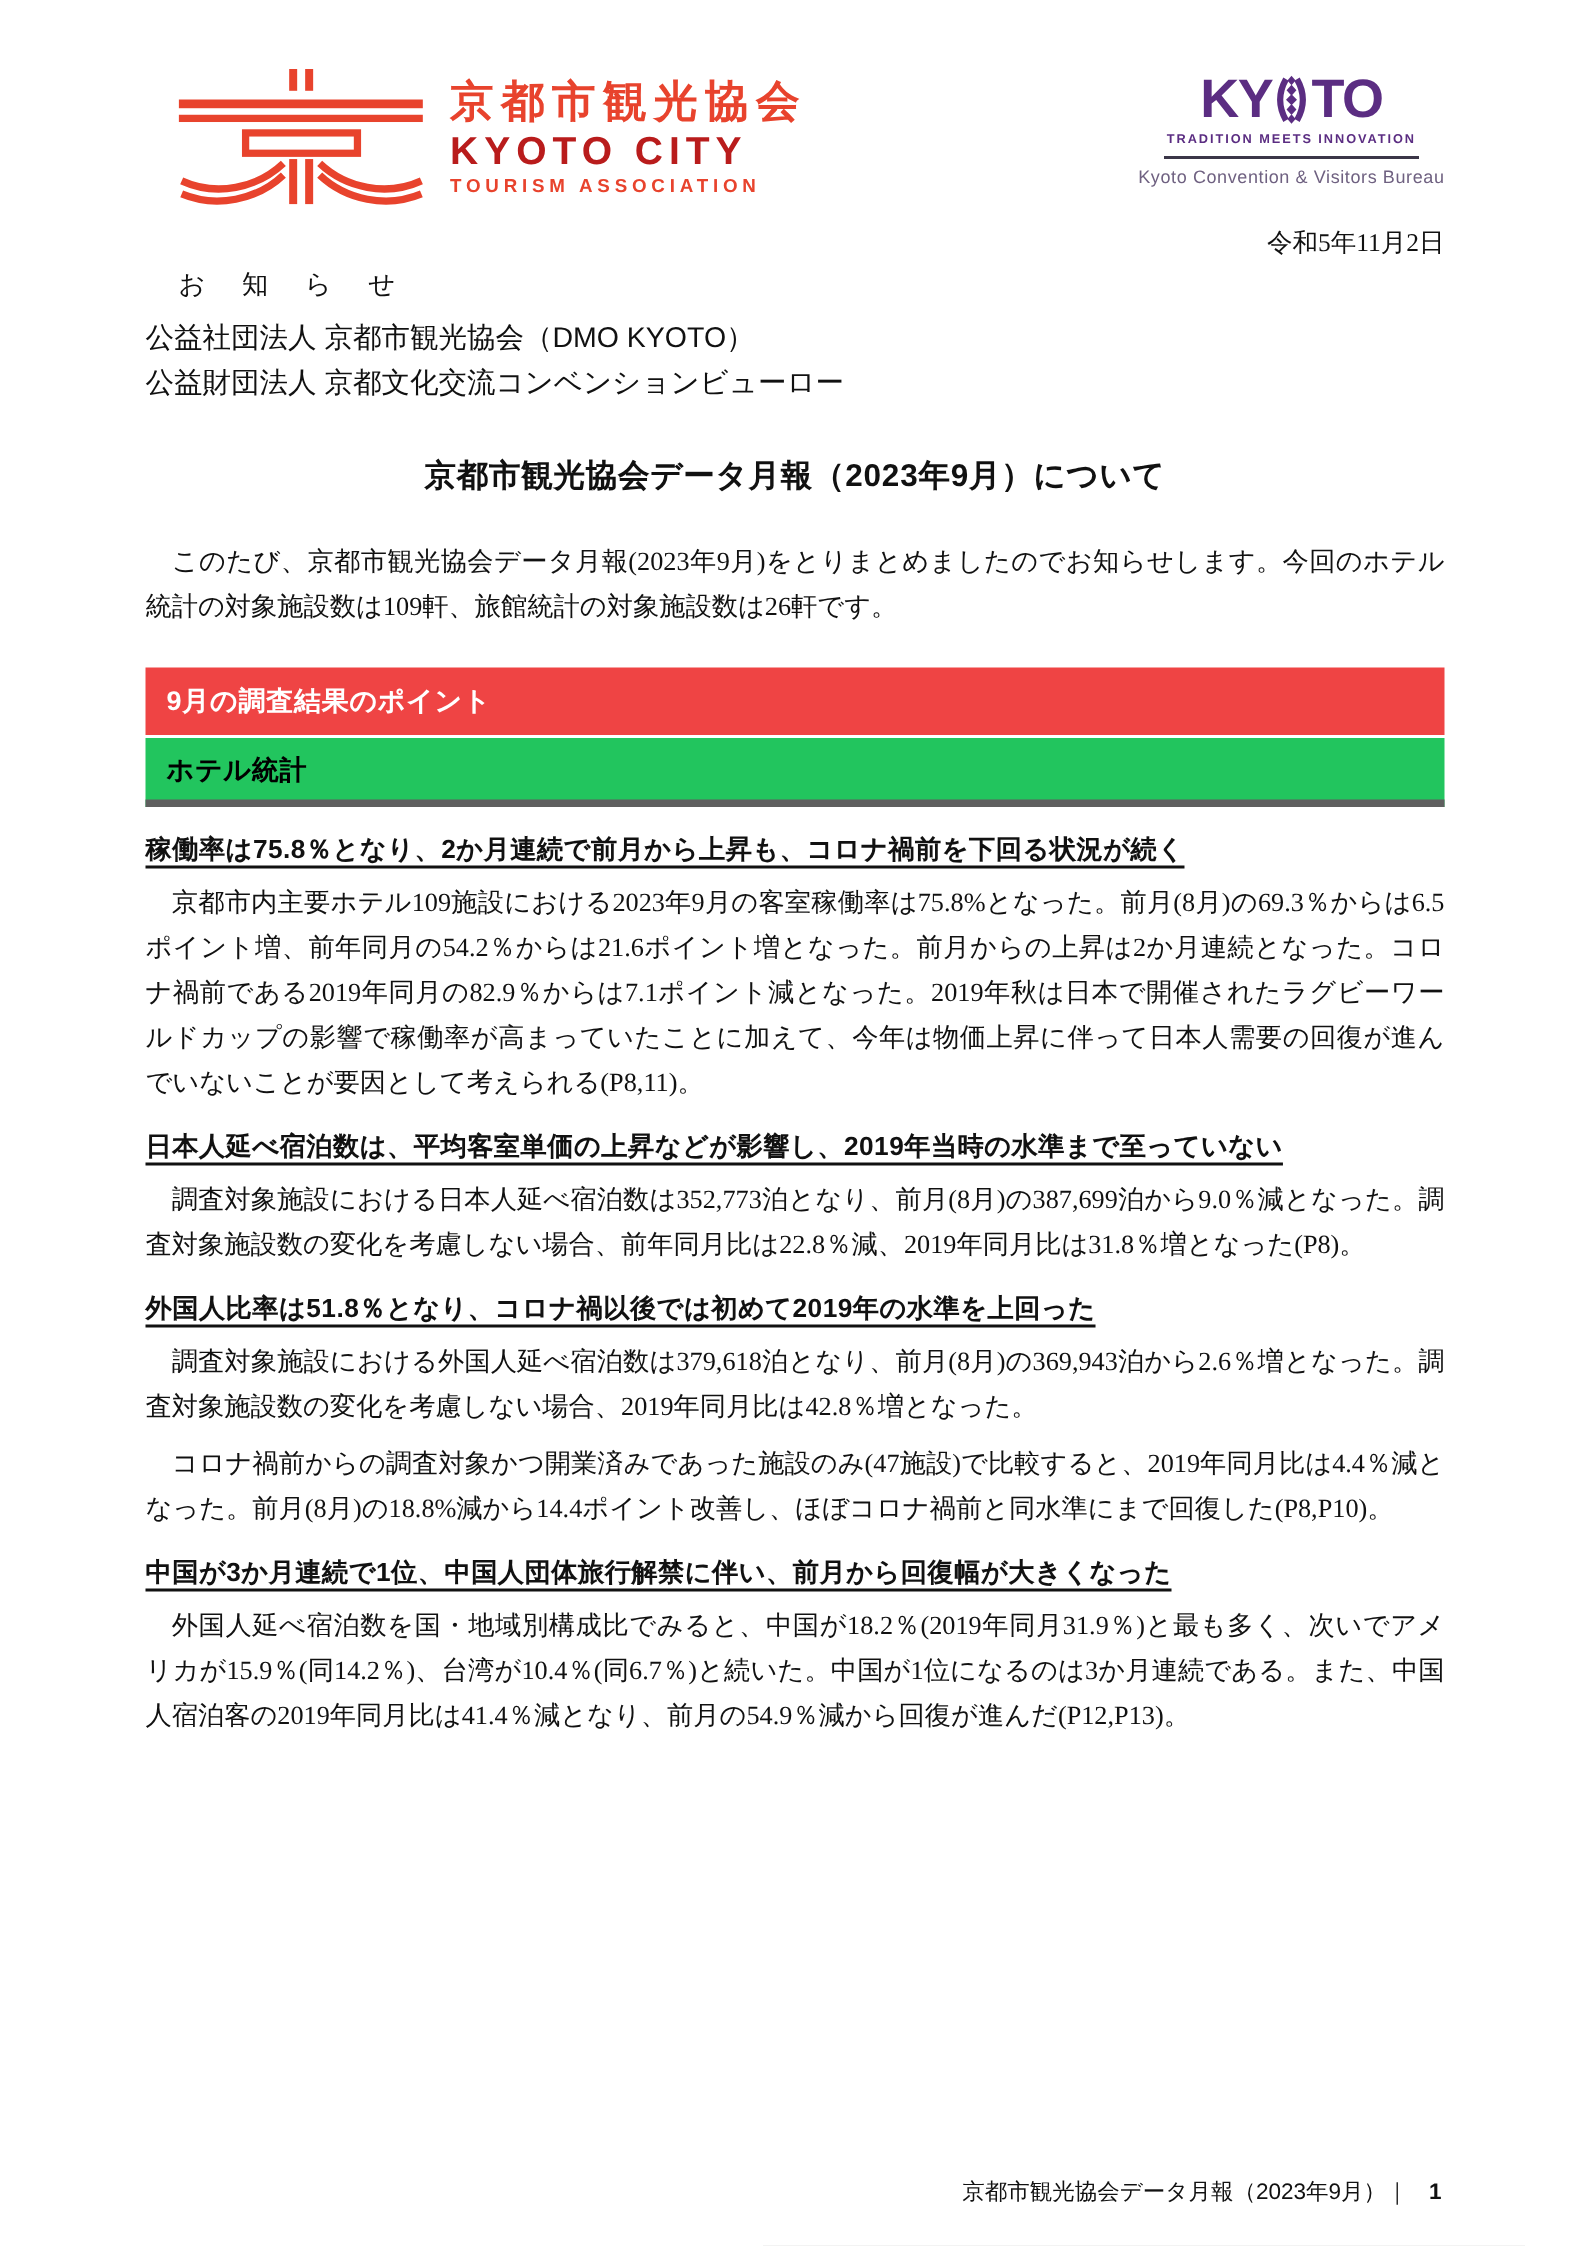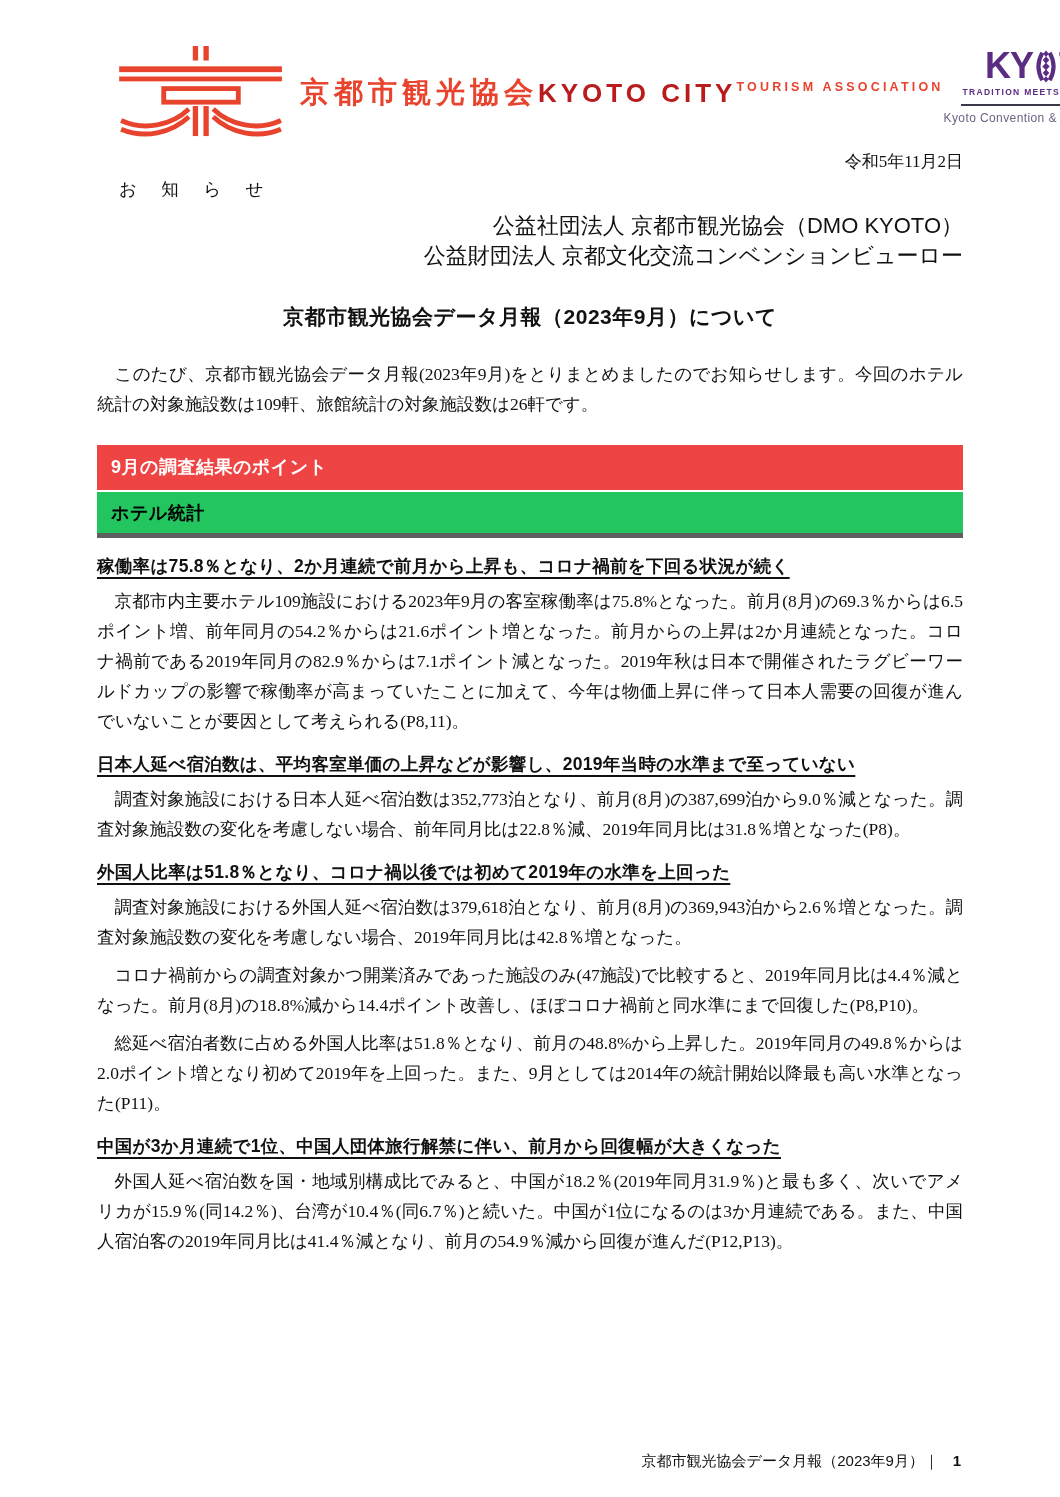--- a/index.html
+++ b/index.html
@@ -18,21 +18,21 @@
   .content { padding: 46px 97px 0 97px; }
 
   
   .header {
     display: flex;
     justify-content: space-between;
     align-items: flex-start;
     padding-left: 22px;
   }
   .logo-kcta { display: flex; align-items: center; gap: 16px; }
-  .kcta-text { display: flex; flex-direction: row; line-height: 1.05; justify-content: center; }
+  .kcta-text { display: flex; flex-direction: column; line-height: 1.05; justify-content: center; }
   .kcta-jp {
     color: #E8432D; font-weight: bold; font-size: 29px; letter-spacing: 5px;
     font-family: "Liberation Sans", sans-serif; white-space: nowrap;
   }
   .kcta-en1 {
     color: #b91c1c; font-weight: bold; font-size: 26px; letter-spacing: 4px;
     margin-top: 3px; white-space: nowrap;
   }
   .kcta-en2 {
     color: #E8432D; font-size: 12.5px; letter-spacing: 3.2px; font-weight: bold;
@@ -59,21 +59,21 @@
   
   .date-line {
     text-align: right; font-family: "Liberation Serif", "DejaVu Serif", serif;
     font-size: 17px; margin-top: 12px;
   }
   .notice {
     font-family: "Liberation Serif", "DejaVu Serif", serif;
     font-size: 17.5px; letter-spacing: 10px; margin-top: 4px; padding-left: 22px;
   }
   .orgs {
-    text-align: right; font-size: 22px; line-height: 30px; margin-top: 10px;
+    text-align: left; font-size: 19px; line-height: 30px; margin-top: 10px;
     font-family: "Liberation Sans", sans-serif;
   }
 
   
   .title {
     text-align: center; font-size: 21px; font-weight: bold; margin-top: 32px;
     font-family: "Liberation Sans", sans-serif; letter-spacing: 0.5px;
   }
   .para {
     font-family: "Liberation Serif", "DejaVu Serif", serif;
@@ -184,21 +184,20 @@
 
     <section>
       <h2 class="sec-heading">日本人延べ宿泊数は、平均客室単価の上昇などが影響し、2019年当時の水準まで至っていない</h2>
       <p class="para">調査対象施設における日本人延べ宿泊数は352,773泊となり、前月(8月)の387,699泊から9.0％減となった。調査対象施設数の変化を考慮しない場合、前年同月比は22.8％減、2019年同月比は31.8％増となった(P8)。</p>
     </section>
 
     <section>
       <h2 class="sec-heading">外国人比率は51.8％となり、コロナ禍以後では初めて2019年の水準を上回った</h2>
       <p class="para">調査対象施設における外国人延べ宿泊数は379,618泊となり、前月(8月)の369,943泊から2.6％増となった。調査対象施設数の変化を考慮しない場合、2019年同月比は42.8％増となった。</p>
       <p class="para">コロナ禍前からの調査対象かつ開業済みであった施設のみ(47施設)で比較すると、2019年同月比は4.4％減となった。前月(8月)の18.8%減から14.4ポイント改善し、ほぼコロナ禍前と同水準にまで回復した(P8,P10)。</p>
-      <p class="para">総延べ宿泊者数に占める外国人比率は51.8％となり、前月の48.8%から上昇した。2019年同月の49.8％からは2.0ポイント増となり初めて2019年を上回った。また、9月としては2014年の統計開始以降最も高い水準となった(P11)。</p>
     </section>
 
     <section>
       <h2 class="sec-heading">中国が3か月連続で1位、中国人団体旅行解禁に伴い、前月から回復幅が大きくなった</h2>
       <p class="para">外国人延べ宿泊数を国・地域別構成比でみると、中国が18.2％(2019年同月31.9％)と最も多く、次いでアメリカが15.9％(同14.2％)、台湾が10.4％(同6.7％)と続いた。中国が1位になるのは3か月連続である。また、中国人宿泊客の2019年同月比は41.4％減となり、前月の54.9％減から回復が進んだ(P12,P13)。</p>
     </section>
 
   </div>
 
   <div class="footer">

